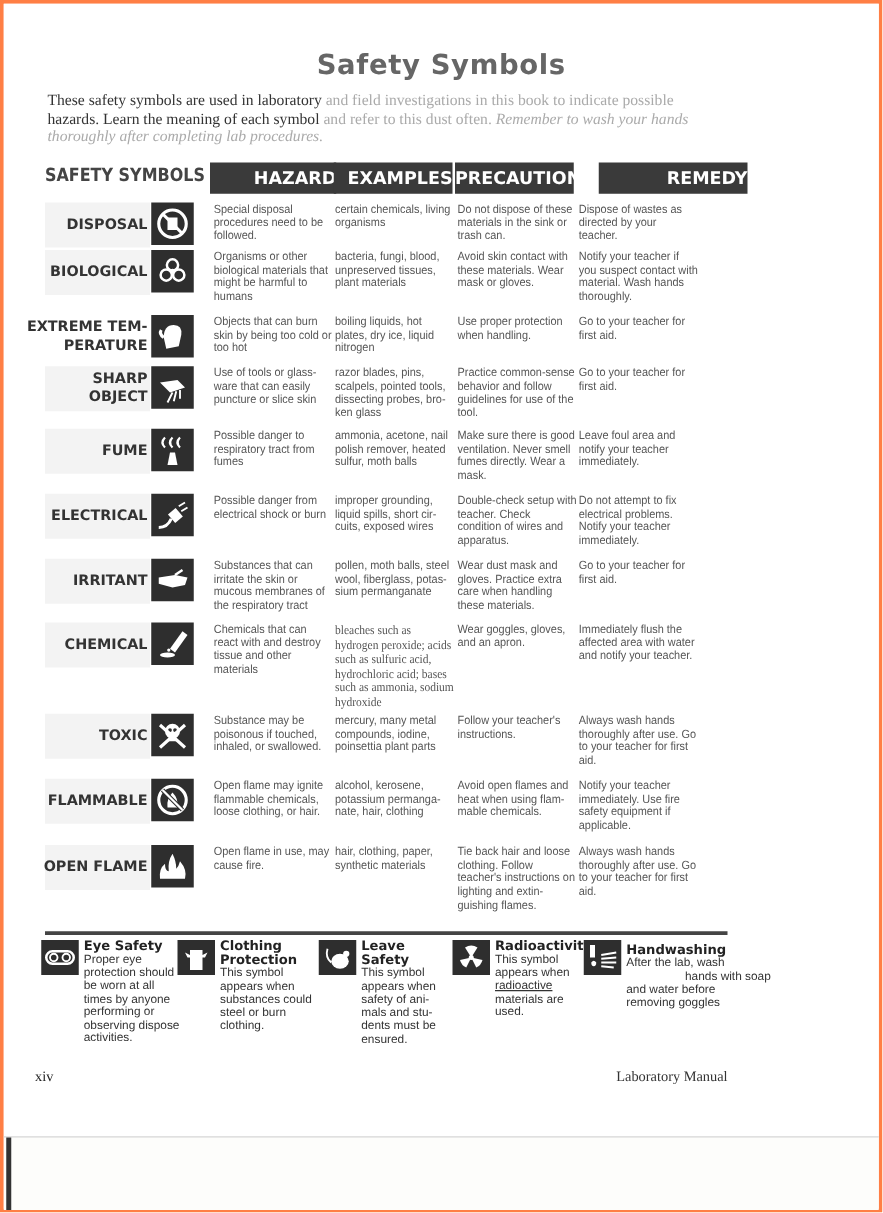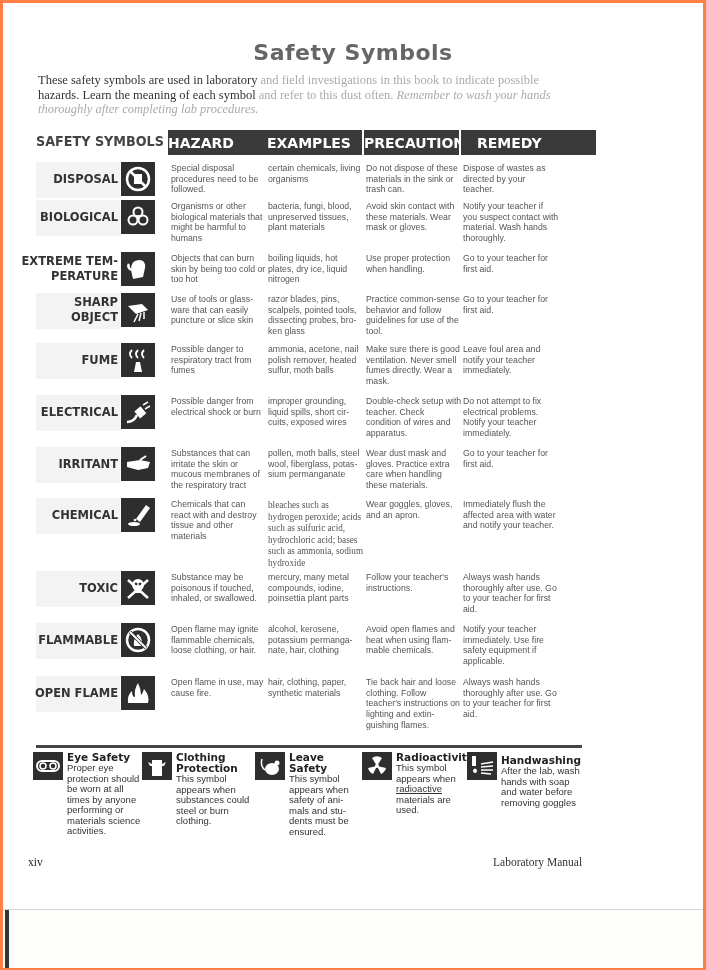--- a/index.html
+++ b/index.html
@@ -7,21 +7,21 @@
   .frame{position:absolute;left:0;top:0;width:706px;height:970px;box-sizing:border-box;border:3px solid #ff7f45;border-right-width:3px;}
   .page{position:absolute;left:3px;top:3px;width:700px;height:906px;background:#fff;}
   .lower{position:absolute;left:3px;top:909px;width:700px;height:58px;background:#fdfdfb;border-top:1px solid #d6d6d6;}
   .lower .bar{position:absolute;left:2px;top:0;width:4px;height:58px;background:#333;}
   .title{position:absolute;left:0;width:706px;top:40px;text-align:center;font-family:"DejaVu Sans",sans-serif;font-weight:bold;font-size:22px;color:#666;letter-spacing:.5px;}
   .intro{position:absolute;left:38px;top:73px;width:520px;font-family:"Liberation Serif",serif;font-size:12.5px;line-height:14.5px;color:#555;}
   .intro .dark{color:#333;}
   .intro .faint{color:#aaa;}
   .intro i{color:#aaa;}
   .hdr-ss{position:absolute;left:36px;top:133px;font-family:"DejaVu Sans",sans-serif;font-weight:bold;font-size:14.5px;color:#444;transform:scaleX(.88);transform-origin:left;}
-  .hdr{position:absolute;top:130px;height:25px;background:#3a3a3a;color:#fff;font-family:"DejaVu Sans",sans-serif;font-weight:bold;font-size:14px;text-align:left;line-height:26px;}
+  .hdr{position:absolute;top:130px;height:25px;background:#3a3a3a;color:#fff;font-family:"DejaVu Sans",sans-serif;font-weight:bold;font-size:14px;text-align:right;line-height:26px;}
   .row{position:absolute;left:0;width:706px;}
   .lbl{position:absolute;right:588px;font-family:"DejaVu Sans",sans-serif;font-weight:bold;font-size:11.5px;color:#333;text-align:right;line-height:15px;white-space:nowrap;}
   .lblbg{position:absolute;left:36px;width:84px;height:36px;background:#f3f3f3;}
   .ico{position:absolute;left:121px;width:34px;height:34px;background:#2e2e2e;display:flex;align-items:center;justify-content:center;}
   .ico svg{width:28px;height:28px;}
   .cell{position:absolute;font-size:9.5px;line-height:10.7px;color:#555;font-family:"Liberation Sans",sans-serif;transform:scaleX(.92);transform-origin:left top;}
   .c1{left:171px;width:104px;}
   .c2{left:268px;width:104px;}
   .c3{left:366px;width:104px;}
   .c4{left:463px;width:104px;}
@@ -46,21 +46,21 @@
 
 <div class="title">Safety Symbols</div>
 <div class="intro">
   <span class="dark">These safety symbols are used in laboratory </span><span class="faint">and field investigations in this book to indicate possible </span><span class="dark">hazards. Learn the meaning of each symbol </span><span class="faint">and refer to this dust often. </span><i>Remember to wash your hands thoroughly after completing lab procedures.</i>
 </div>
 
 <div class="hdr-ss">SAFETY SYMBOLS</div>
 <div class="hdr" style="left:168px;width:101px;">HAZARD</div>
 <div class="hdr" style="left:267px;width:95px;">EXAMPLES</div>
 <div class="hdr" style="left:364px;width:95px;">PRECAUTION</div>
-<div class="hdr" style="left:461px;width:119px;padding-left:16px;">REMEDY</div>
+<div class="hdr" style="left:479px;width:119px;">REMEDY</div>
 
 <svg width="0" height="0" style="position:absolute">
   <defs>
     <g id="i-nodisp">
         <circle cx="14" cy="14" r="11" fill="none" stroke="#fff" stroke-width="2.5"></circle>
         <path d="M10 9h8v10h-8z" fill="#fff"></path>
         <line x1="6" y1="6" x2="22" y2="22" stroke="#fff" stroke-width="2.5"></line>
       </g>
     <g id="i-bio">
         <circle cx="14" cy="9" r="4.5" fill="none" stroke="#fff" stroke-width="2"></circle>
@@ -299,21 +299,21 @@
       <svg viewBox="0 0 26 24">
         <use href="#i-goggles"></use>
       </svg>
     </div>
   <div class="ltitle">Eye Safety</div>
   <div class="ltext" style="top:11px;">Proper eye</div>
   <div class="ltext" style="top:21.5px;">protection should</div>
   <div class="ltext" style="top:32px;">be worn at all</div>
   <div class="ltext" style="top:42.5px;">times by anyone</div>
   <div class="ltext" style="top:53px;">performing or</div>
-  <div class="ltext" style="top:63.5px;">materials science</div>
+  <div class="ltext" style="top:63.5px;">observing dispose</div>
   <div class="ltext" style="top:74px;">activities.</div>
 </div>
 
 <div class="leg" style="left:142px;">
   <div class="lico">
       <svg viewBox="0 0 26 24">
         <use href="#i-apron"></use>
       </svg>
     </div>
   <div class="ltitle" style="white-space:pre;">Clothing
@@ -356,19 +356,19 @@
 </div>
 
 <div class="leg" style="left:467px;">
   <div class="lico">
       <svg viewBox="0 0 26 24">
         <use href="#i-wash"></use>
       </svg>
     </div>
   <div class="ltitle" style="top:3px;">Handwashing</div>
   <div class="ltext" style="top:14px;">After the lab, wash</div>
-  <div class="ltext" style="top:24.5px;">hands with soap</div>
+  <div class="ltext" style="top:24.5px;margin-left:47px;">hands with soap</div>
   <div class="ltext" style="top:35px;">and water before</div>
   <div class="ltext" style="top:45.5px;">removing goggles</div>
 </div>
 
 <div class="foot-l">xiv</div>
 <div class="foot-r">Laboratory Manual</div>
 
 </body></html>

